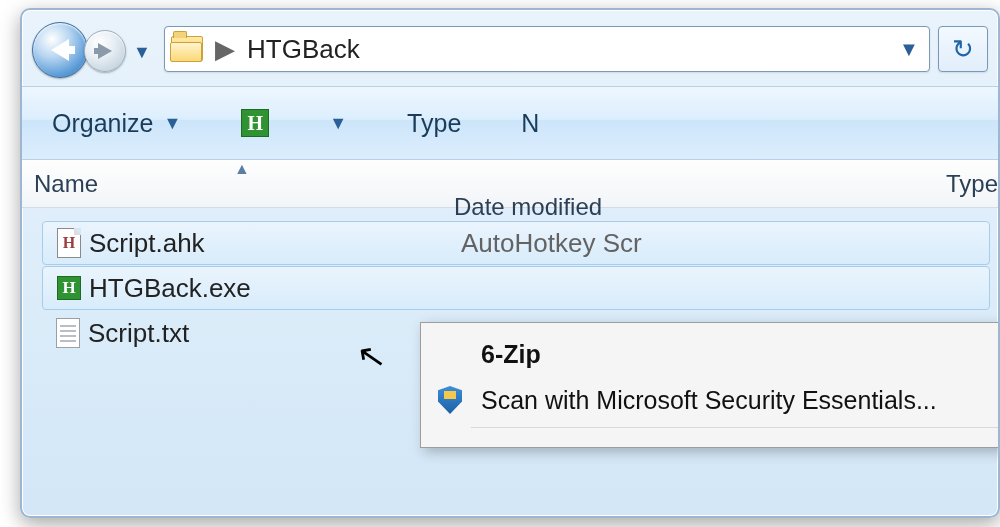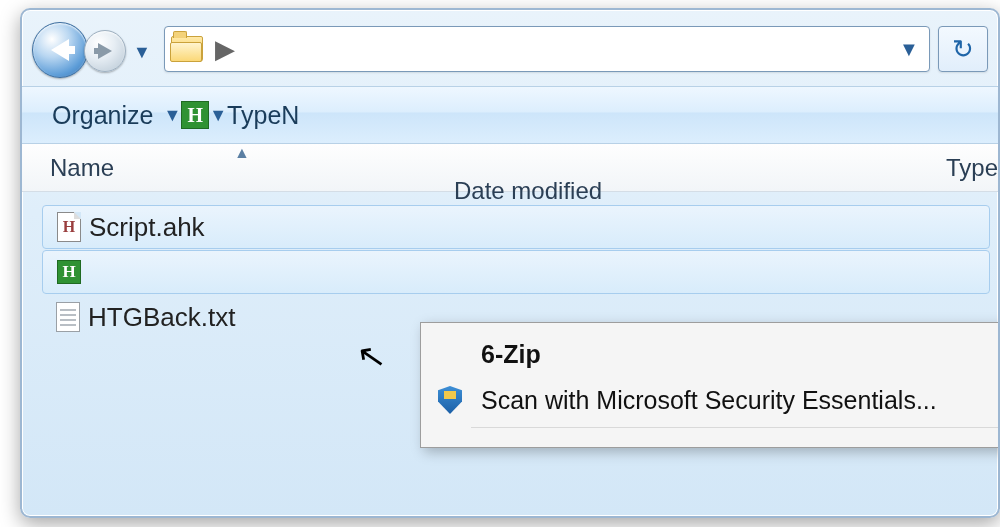--- a/index.html
+++ b/index.html
@@ -134,27 +134,28 @@
     border: 1px solid #7a99b8;
     border-radius: 4px;
     display: flex; align-items: center; justify-content: center;
     color: #1f65a8;
     font-size: 26px;
     box-shadow: 0 1px 2px rgba(0,0,0,.1);
   }
 
   
   .toolbar {
-    height: 58px;
+    height: 74px;
     margin-top: 4px;
     background: linear-gradient(#eef7ff 0%, #dceefd 45%, #cde5fa 46%, #dceefd 100%);
     border-top: 1px solid #b8d1e6;
     border-bottom: 1px solid #b8d1e6;
     display: flex; align-items: center;
     padding: 4px 30px;
+    gap: 60px;
     font-size: 25px;
     color: #1a3c5a;
   }
   .tbtn { display: inline-flex; align-items: center; gap: 10px; cursor: default; }
   .tbtn .caret { color: #2a5f97; font-size: 18px; }
   .h-icon-green, .h-icon-doc, .txt-icon {
     display: inline-flex; align-items: center; justify-content: center;
   }
   .h-icon-green {
     width: 28px; height: 28px;
@@ -167,21 +168,21 @@
   
   .cols {
     height: 48px;
     background: linear-gradient(#fefefe, #f2f5f8);
     border-bottom: 1px solid #d4dde6;
     display: flex; align-items: center;
     font-size: 24px;
     color: #2b3f55;
     position: relative;
   }
-  .col-name { width: 420px; padding-left: 28px; }
+  .col-name { width: 420px; padding-left: 12px; }
   .col-date { width: 320px; padding-left: 12px; margin-top: 46px; }
   .col-type { flex: 1; padding-left: 12px; text-align: right; }
   .sort-ind {
     position: absolute; top: -0px; left: 212px;
     color: #5b7fa3; font-size: 16px;
   }
 
   
   .list {
     padding-top: 12px;
@@ -290,20 +291,21 @@
       </div>
       <div class="circlebtn fwd disabled">
         <div class="arrow-right"></div>
       </div>
       <div class="dd-small">▼</div>
     </div>
 
     <div class="address">
       <span class="folder-icon"></span>
       <span class="crumb-sep">▶</span>
+      <span>HTGBack</span>
       <span class="addr-dd">▼</span>
     </div>
 
     <div class="refresh">
       <span>↻</span>
     </div>
   </div>
 
   <div class="toolbar">
     <span class="tbtn">
@@ -331,33 +333,35 @@
     <div class="col-type">Type</div>
   </div>
 
   <div class="list">
 
     <div class="row sel">
       <span class="icon-slot">
           <span class="h-icon-doc">H</span>
         </span>
       <span class="fname">Script.ahk</span>
+      <span class="ftype">AutoHotkey Scr</span>
     </div>
 
     <div class="row sel">
       <span class="icon-slot">
           <span class="h-icon-green" style="width:24px;height:24px;font-size:17px">H</span>
         </span>
+      <span class="fname">HTGBack.exe</span>
     </div>
 
     <div class="row">
       <span class="icon-slot">
           <span class="txt-icon"></span>
         </span>
-      <span class="fname">HTGBack.txt</span>
+      <span class="fname">Script.txt</span>
     </div>
 
   </div>
 
   <div class="ctxmenu">
     <div class="ctxrow bold">
       <span class="ctx-icon-slot"></span>
       <span>6-Zip</span>
     </div>
     <div class="ctxrow">

